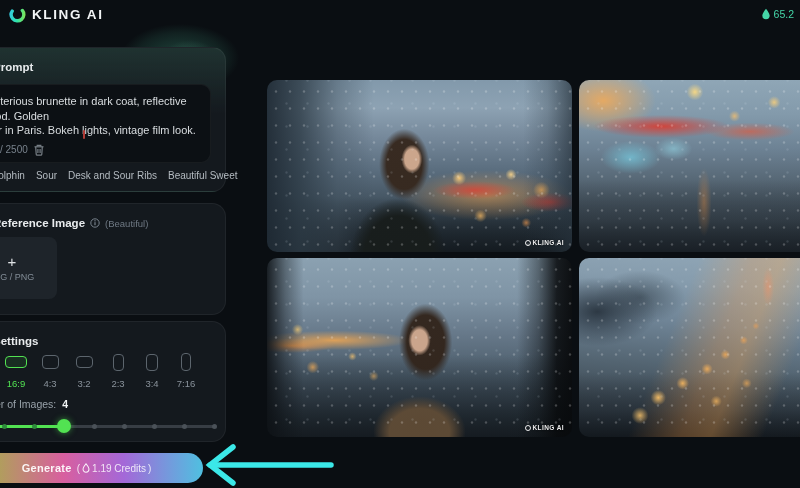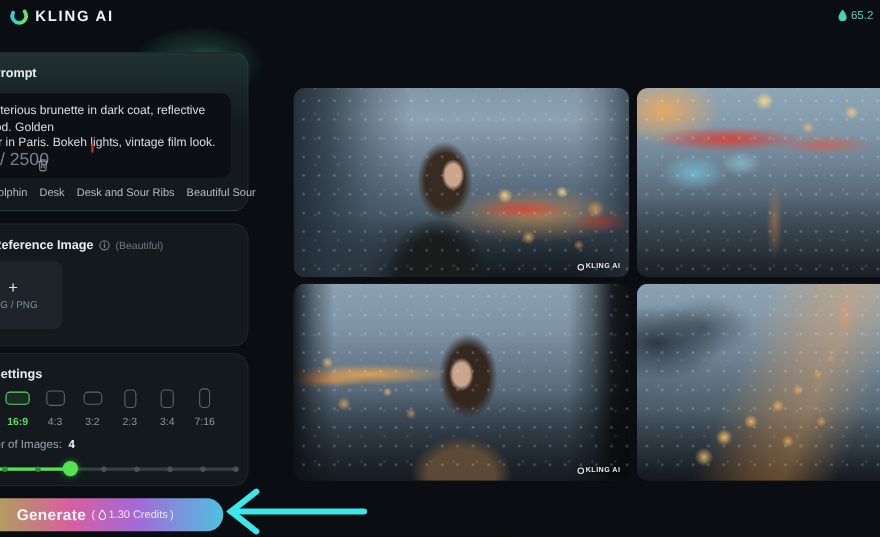--- a/index.html
+++ b/index.html
@@ -30,59 +30,59 @@
     background:linear-gradient(180deg, rgba(58,108,92,.30), rgba(58,108,92,0) 46%), #14191e; }
   .panel-ref { top:203px; height:112px; }
   .panel-settings { top:321px; height:121px; }
   .panel-title { margin:13px 16px 0 42px; font-size:11.5px; font-weight:bold; color:#e8ebed; display:flex; align-items:center; gap:5px; }
   .optional { font-size:9.5px; font-weight:normal; color:#6f7984; }
 
   .prompt-box { position:absolute; left:16px; top:36px; width:244px; height:79px;
     background:#0c1014; border:1px solid rgba(255,255,255,.05); border-radius:10px;
     padding:9px 12px; cursor:text; }
   .prompt-text { font-size:11px; line-height:1.32; color:#d9dde0; white-space:pre-line; }
-  .char-counter { position:absolute; left:32px; bottom:7px; font-size:16px; color:#78828c; }
+  .char-counter { position:absolute; left:32px; bottom:7px; font-size:10px; color:#78828c; }
   .trash-btn { position:absolute; left:64px; bottom:5px; width:14px; height:14px; cursor:pointer; opacity:.75; }
   .chips { position:absolute; left:40px; right:12px; bottom:9px; display:flex; align-items:center; gap:11px; }
   .chip { font-size:10px; color:#b4bbc1; white-space:nowrap; cursor:pointer; }
   .refresh-btn { margin-left:auto; width:13px; height:13px; cursor:pointer; opacity:.85; }
 
   .upload-box { position:absolute; left:16px; top:33px; width:90px; height:62px;
     background:#1e242a; border-radius:8px; display:flex; flex-direction:column;
     align-items:center; justify-content:center; gap:3px; cursor:pointer; }
   .upload-plus { font-size:15px; color:#dfe3e6; line-height:1; }
   .upload-hint { font-size:9px; color:#828c96; }
 
   .aspect-row { position:absolute; left:52px; top:30px; display:flex; gap:8px; }
   .aspect { width:26px; display:flex; flex-direction:column; align-items:center; cursor:pointer; }
   .aspect .shape-wrap { height:20px; display:flex; align-items:center; justify-content:center; }
   .aspect .shape { border:1.6px solid #5c656d; border-radius:4px; }
   .aspect .lbl { margin-top:6px; font-size:9.5px; color:#8a939c; }
   .aspect.sel .shape { border-color:var(--accent-green,#52e252); background:rgba(82,226,82,.10); }
-  .aspect.sel .lbl { color:var(--accent-green,#52e252);font-weight:bold; }
+  .aspect.sel .lbl { color:var(--accent-green,#52e252); }
   .sh-169{width:22px;height:12px;} .sh-43{width:17px;height:14px;} .sh-32{width:17px;height:12px;}
   .sh-23{width:11px;height:17px;} .sh-34{width:12px;height:17px;} .sh-916{width:10px;height:18px;}
 
   .count-row { position:absolute; left:16px; top:76px; display:flex; gap:6px; align-items:center; }
   .count-label { font-size:10.5px; color:#99a2aa; }
   .count-value { font-size:10.5px; color:#f0f3f4; font-weight:bold; }
 
   .slider { position:absolute; left:16px; top:97px; width:247px; height:14px; cursor:pointer; }
   .slider .track { position:absolute; left:0; top:5.5px; width:247px; height:3px; background:#373d44; border-radius:2px; }
   .slider .fill { position:absolute; left:0; top:5.5px; width:97px; height:3px; background:var(--accent-green,#52e252); border-radius:2px; }
   .slider .tick { position:absolute; top:4.5px; width:5px; height:5px; border-radius:50%; background:#4a5158; }
   .slider .tick.on { background:#2f8a3c; }
   .slider .handle { position:absolute; top:0; left:90px; width:14px; height:14px; border-radius:50%;
     background:var(--accent-green,#52e252); box-shadow:0 0 6px rgba(82,226,82,.55); cursor:grab; }
 
   
   .generate-btn { position:absolute; left:-30px; top:453px; width:233px; height:30px; z-index:3;
     border-radius:15px; display:flex; align-items:center; justify-content:center; gap:5px; cursor:pointer;
     background:linear-gradient(90deg, var(--gen-start,#9fba3f) 0%, var(--gen-pink,#d85f9f) 40%, var(--gen-purple,#a468d8) 66%, var(--gen-end,#4fc0e0) 100%); }
-  .generate-label { font-size:14px; font-weight:bold; color:rgba(255,255,255,.93); letter-spacing:.3px; }
+  .generate-label { font-size:11px; font-weight:bold; color:rgba(255,255,255,.93); letter-spacing:.3px; }
   .generate-cost { display:flex; align-items:center; gap:2px; font-size:10px; color:rgba(255,255,255,.82); }
 
   
   .arrow-annotation { position:absolute; left:198px; top:442px; z-index:7; }
   .red-tick { position:absolute; left:83px; top:130px; width:2px; height:9px; background:#b23a35; z-index:7; border-radius:1px; }
 
   
   .gallery { position:absolute; left:267px; top:80px; z-index:2;
     display:grid; grid-template-columns:305px 305px; grid-template-rows:172px 179px;
     column-gap:7px; row-gap:6px; }
@@ -209,23 +209,23 @@
           <path d="M2.5 3.8 h9"></path>
             <path d="M5.2 3.6 v-1.2 h3.6 v1.2"></path>
           <path d="M3.7 3.9 l.5 7.3 a1 1 0 0 0 1 1 h3.6 a1 1 0 0 0 1-1 l.5-7.3"></path>
           <path d="M5.9 6 v4"></path>
             <path d="M8.1 6 v4"></path>
         </g>
       </svg>
     </div>
     <div class="chips">
       <span class="chip">Dolphin</span>
-      <span class="chip">Desk</span>
+      <span class="chip">Sour</span>
       <span class="chip">Desk and Sour Ribs</span>
-      <span class="chip">Beautiful Sour</span>
+      <span class="chip">Beautiful Sweet</span>
       <svg class="refresh-btn" viewBox="0 0 13 13">
         <path d="M10.8 6.5 a4.3 4.3 0 1 1 -1.6-3.3" fill="none" stroke="#b4bbc1" stroke-width="1.4" stroke-linecap="round"></path>
         <path d="M9.2 .8 l.3 2.6 2.5-.6 Z" fill="#b4bbc1"></path>
       </svg>
     </div>
   </div>
 
   <div class="red-tick"></div>
 
   <div class="panel panel-ref">
@@ -305,21 +305,21 @@
     </div>
   </div>
 
   <div class="generate-btn">
     <span class="generate-label">Generate</span>
     <span class="generate-cost">
       <span>(</span>
       <svg width="8" height="10" viewBox="0 0 10 12">
         <path d="M5 .7 C5 .7 1.3 5.3 1.3 7.6 a3.7 3.7 0 0 0 7.4 0 C8.7 5.3 5 .7 5 .7 Z" fill="none" stroke="rgba(255,255,255,.9)" stroke-width="1.3"></path>
       </svg>
-      <span>1.30 Credits</span>
+      <span>1.19 Credits</span>
       <span>)</span>
     </span>
   </div>
 
   <svg class="arrow-annotation" width="140" height="46" viewBox="0 0 140 46">
     <g stroke="#3be8e8" stroke-width="5.5" stroke-linecap="round" fill="none">
       <path d="M12 23 H133"></path>
       <path d="M35 5 L12 23 L35 41"></path>
     </g>
   </svg>

